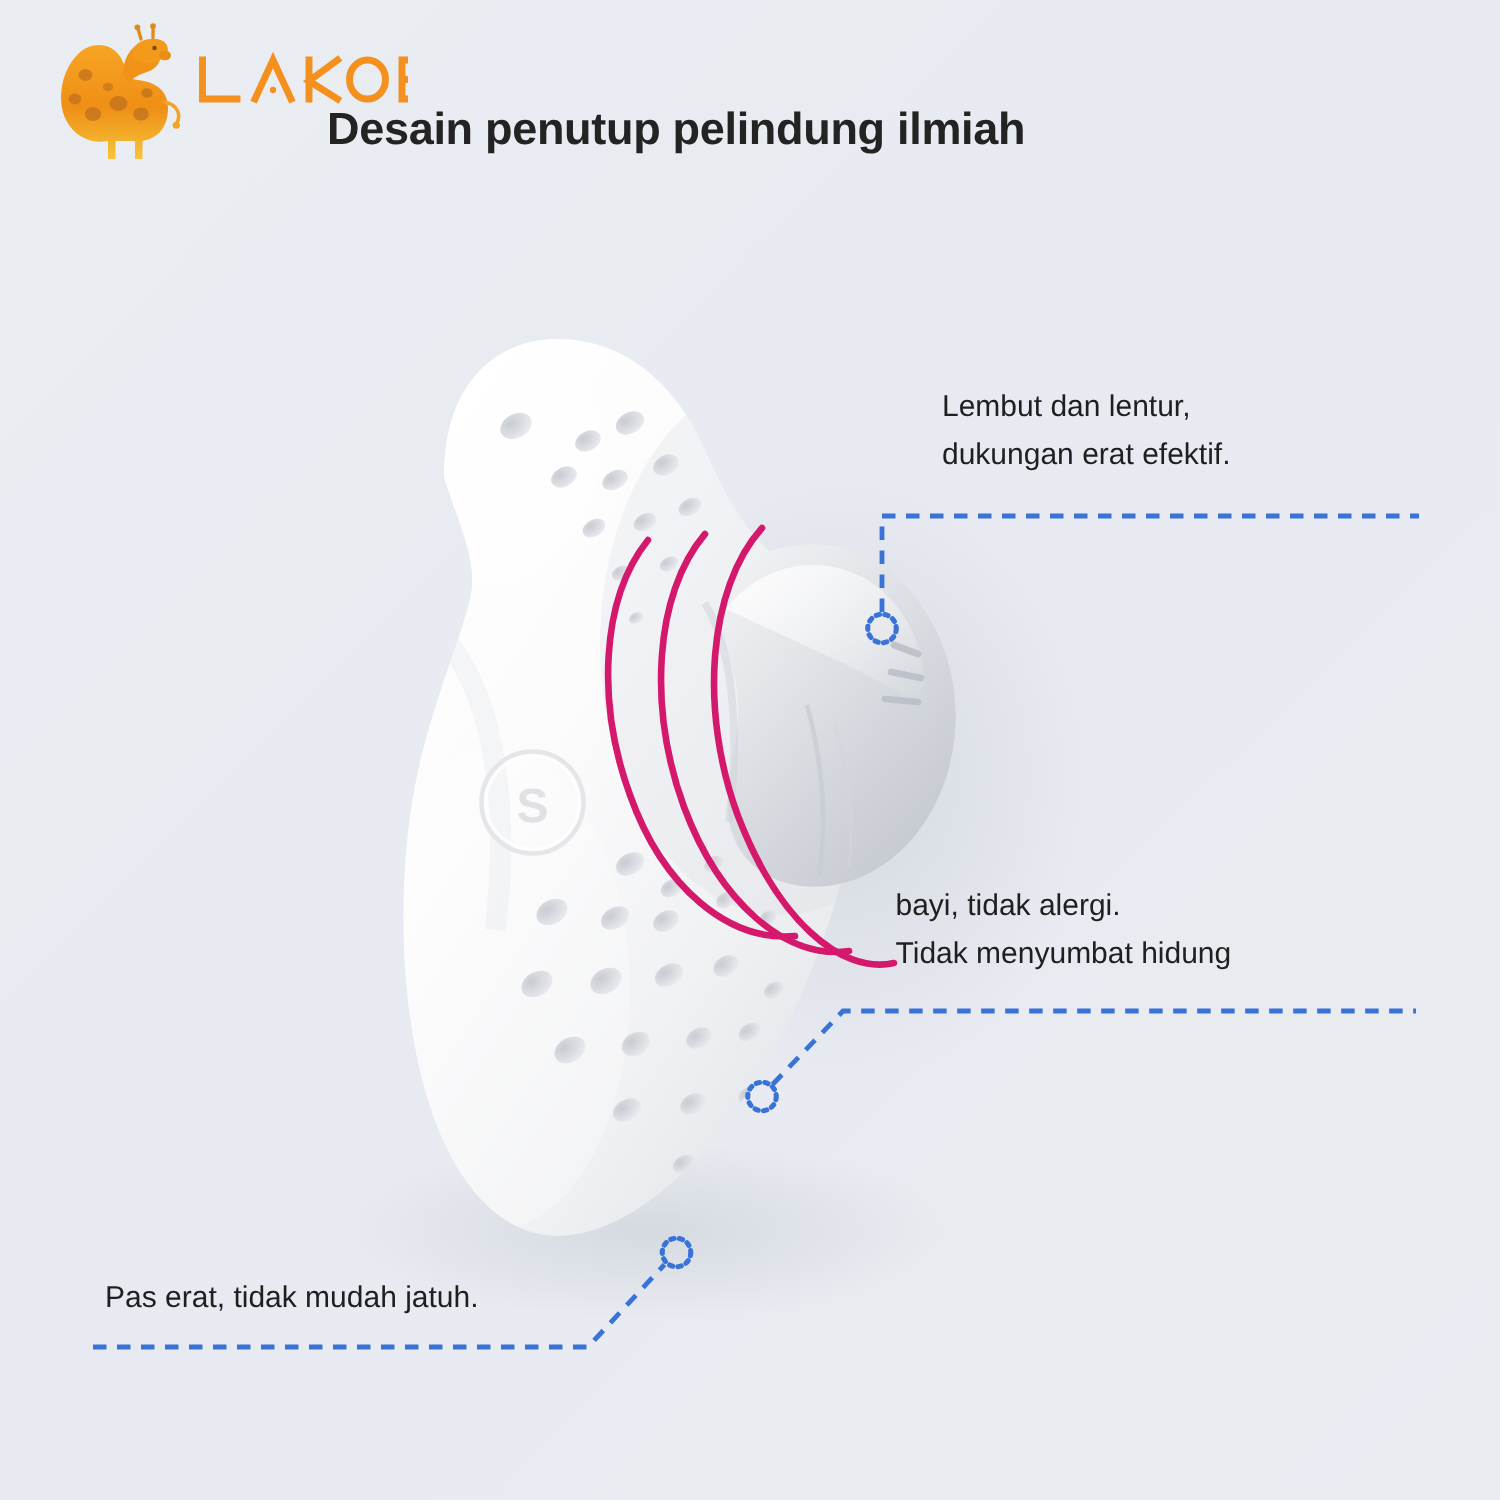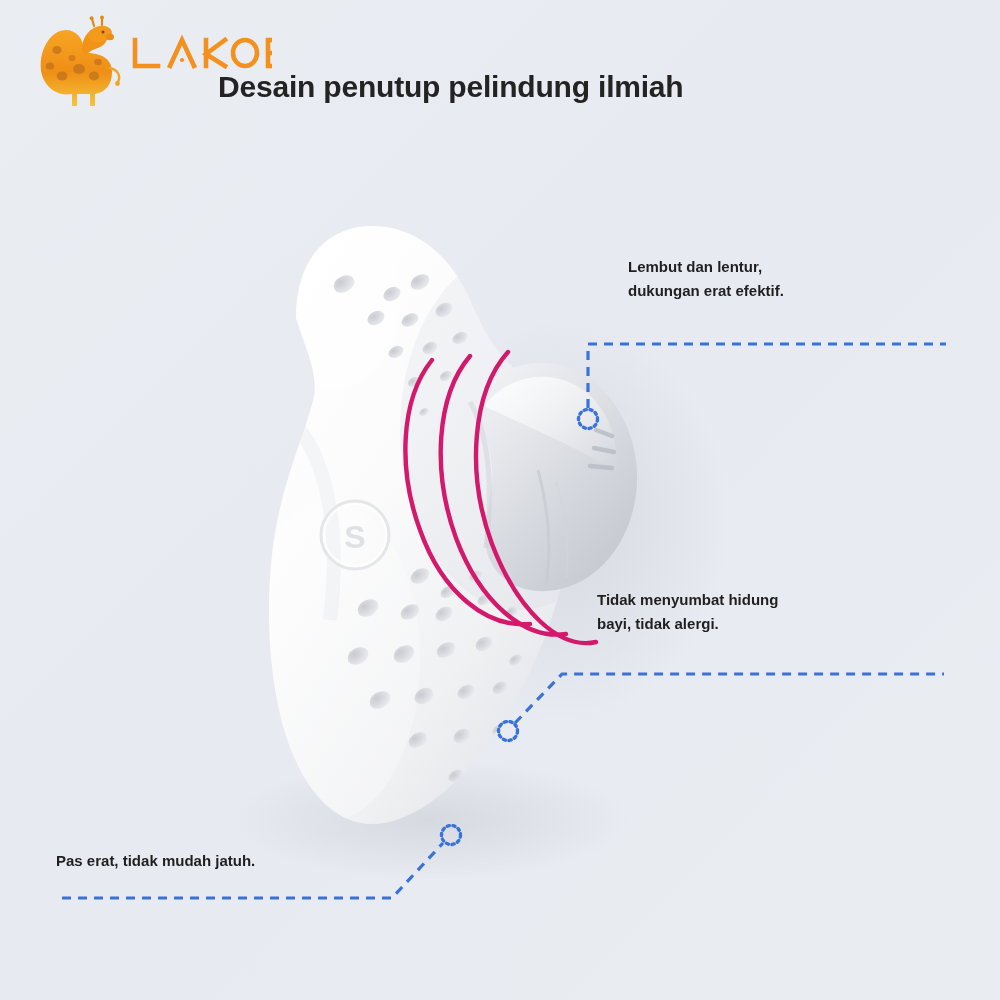--- a/index.html
+++ b/index.html
@@ -45,29 +45,29 @@
     position: absolute;
     left: 0;
     top: 0;
     width: 1000px;
     height: 1000px;
   }
 
   
   .callout-text {
     position: absolute;
-    font-size: 15px;
-    font-weight: bold;
+    font-size: 20px;
+    font-weight: normal;
     color: #1f1f1f;
     line-height: 1.62;
     white-space: nowrap;
   }
   #callout-1-text { left: 628px; top: 255px; }
   #callout-2-text { left: 597px; top: 588px; }
-  #callout-3-text { left: 56px; top: 849px; }
+  #callout-3-text { left: 70px; top: 849px; }
 
   
   #leader-lines {
     position: absolute;
     left: 0;
     top: 0;
     width: 1000px;
     height: 1000px;
     pointer-events: none;
   }
@@ -296,21 +296,21 @@
       <circle cx="451" cy="835" r="9.5"></circle>
     </g>
   </svg>
 
   <div class="callout-text" id="callout-1-text">
     <div>Lembut dan lentur,</div>
     <div>dukungan erat efektif.</div>
   </div>
 
   <div class="callout-text" id="callout-2-text">
+    <div>bayi, tidak alergi.</div>
     <div>Tidak menyumbat hidung</div>
-    <div>bayi, tidak alergi.</div>
   </div>
 
   <div class="callout-text" id="callout-3-text">
     <div>Pas erat, tidak mudah jatuh.</div>
   </div>
 
 </div>
 
 </body></html>

